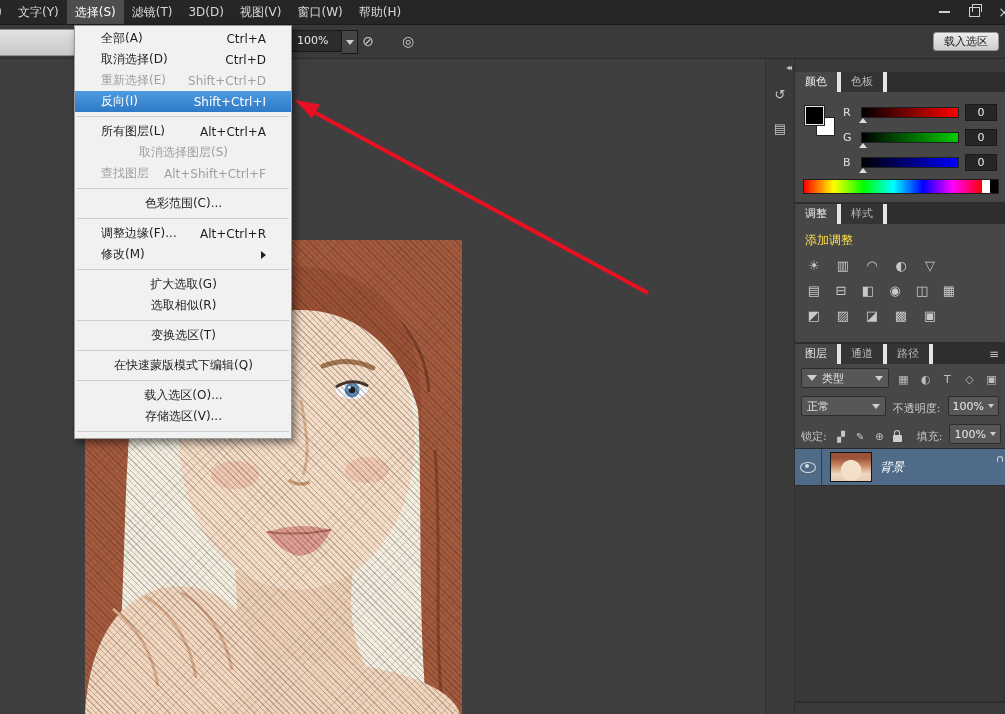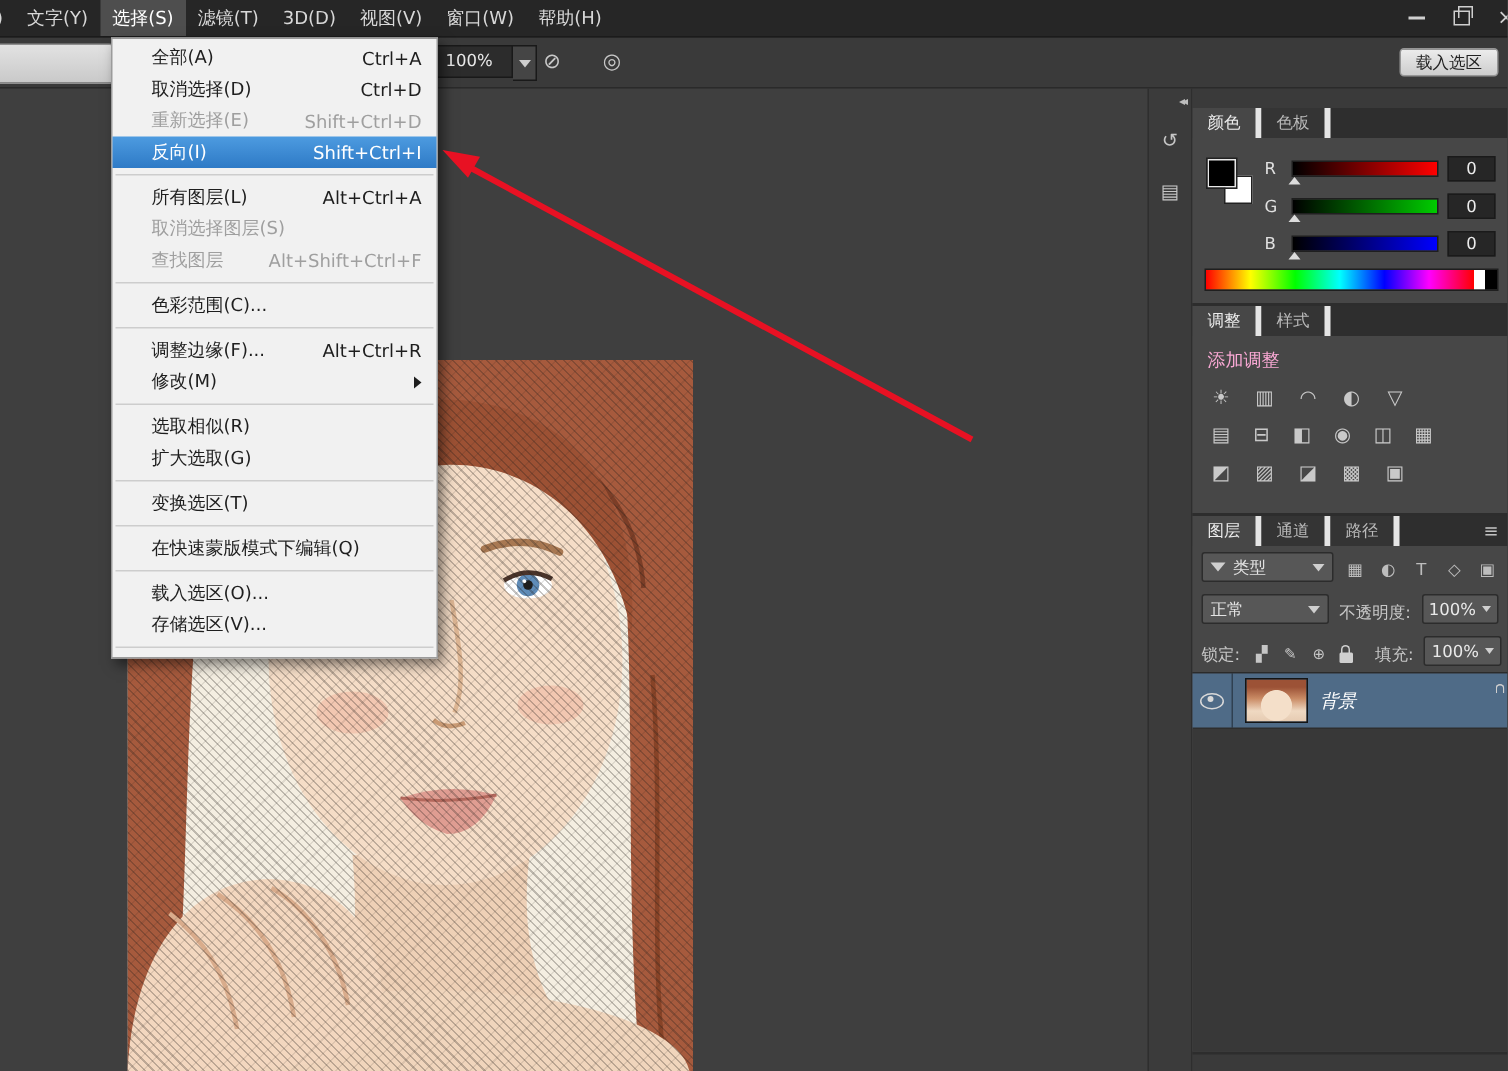--- a/index.html
+++ b/index.html
@@ -86,21 +86,21 @@
   .track-r { background:linear-gradient(to right,#000,#f00); }
   .track-g { background:linear-gradient(to right,#000,#0c0); }
   .track-b { background:linear-gradient(to right,#000,#00f); }
   .chan-value { width:30px; height:15px; background:#262626; border:1px solid #1a1a1a;
     color:#ececec; text-align:center; line-height:15px; }
   .spectrum { height:13px; margin:6px 0 0 -40px; width:calc(100% + 40px); border:1px solid #1f1f1f;
     background:linear-gradient(to right,#f00,#ff0,#0f0,#0ff,#00f,#f0f,#f00 92%,#fff 92%,#fff 96%,#000 96%); }
 
   
   .adj-body { padding:8px 8px 10px 8px; }
-  .adj-heading { color:#f9a8d4; font-size:12px; margin:0 0 8px 2px; }
+  .adj-heading { color:#fde047; font-size:12px; margin:0 0 8px 2px; }
   .adj-row { display:flex; gap:7px; margin-bottom:7px; }
   .adj-row.six { gap:5px; }
   .adj-icon { width:22px; height:18px; color:#c9c9c9; font-size:13px; text-align:center; line-height:18px; }
 
   
   .lay-row { display:flex; align-items:flex-end; padding:4px 6px; gap:7px; }
   .drop-box { height:18px; background:#575757; border:1px solid #2c2c2c; border-radius:2px;
     display:flex; align-items:center; padding:0 5px; gap:5px; color:#e3e3e3; }
   .filter-kind { width:86px; }
   .funnel { width:0; height:0; border-left:5px solid transparent; border-right:5px solid transparent; border-top:6px solid #cfcfcf; position:relative; }
@@ -125,21 +125,21 @@
     background:
       radial-gradient(circle at 50% 62%, #f4dfc9 0 38%, rgba(0,0,0,0) 40%),
       linear-gradient(#9c5236 18%, #c98a64 45%, #efd9c2 75%, #e6cbb2); }
   .layer-name { color:#fff; font-size:12px; font-style:italic; }
   .layer-lockcell { margin-left:auto; margin-right:8px; }
 
   
   .dropdown { position:absolute; left:74px; top:25px; width:216px; background:#f1f1f1;
     border:1px solid #9b9b9b; box-shadow:3px 4px 8px rgba(0,0,0,.5); padding:2px 0; z-index:60;
     font-size:12px; color:#1e1e1e; }
-  .mi { height:21px; display:flex; align-items:center; padding:0 10px 0 26px; }
+  .mi { height:21px; display:flex; align-items:center; padding:0 25px 0 26px;justify-content:center; }
   .mi .mi-shortcut { margin-left:auto; }
   .mi.disabled { color:#9f9f9f; }
   .mi.highlighted { background:linear-gradient(#4d9be0,#2e7ac6); color:#fff; }
   .mi-sub-arrow { margin-left:auto; width:0; height:0; border-left:5px solid #1e1e1e;
     border-top:4px solid transparent; border-bottom:4px solid transparent; }
   .menu-sep { height:1px; background:#cdcdcd; margin:4px 2px; }
 
   
   .annotation { position:absolute; inset:0; z-index:80; pointer-events:none; }
 </style>
@@ -386,24 +386,24 @@
   <div class="mi">
     <span>调整边缘(F)...</span>
     <span class="mi-shortcut">Alt+Ctrl+R</span>
   </div>
   <div class="mi">
     <span>修改(M)</span>
     <span class="mi-sub-arrow"></span>
   </div>
   <div class="menu-sep"></div>
   <div class="mi">
+    <span>扩大选取(G)</span>
+  </div>
+  <div class="mi">
     <span>选取相似(R)</span>
-  </div>
-  <div class="mi">
-    <span>扩大选取(G)</span>
   </div>
   <div class="menu-sep"></div>
   <div class="mi">
     <span>变换选区(T)</span>
   </div>
   <div class="menu-sep"></div>
   <div class="mi">
     <span>在快速蒙版模式下编辑(Q)</span>
   </div>
   <div class="menu-sep"></div>

